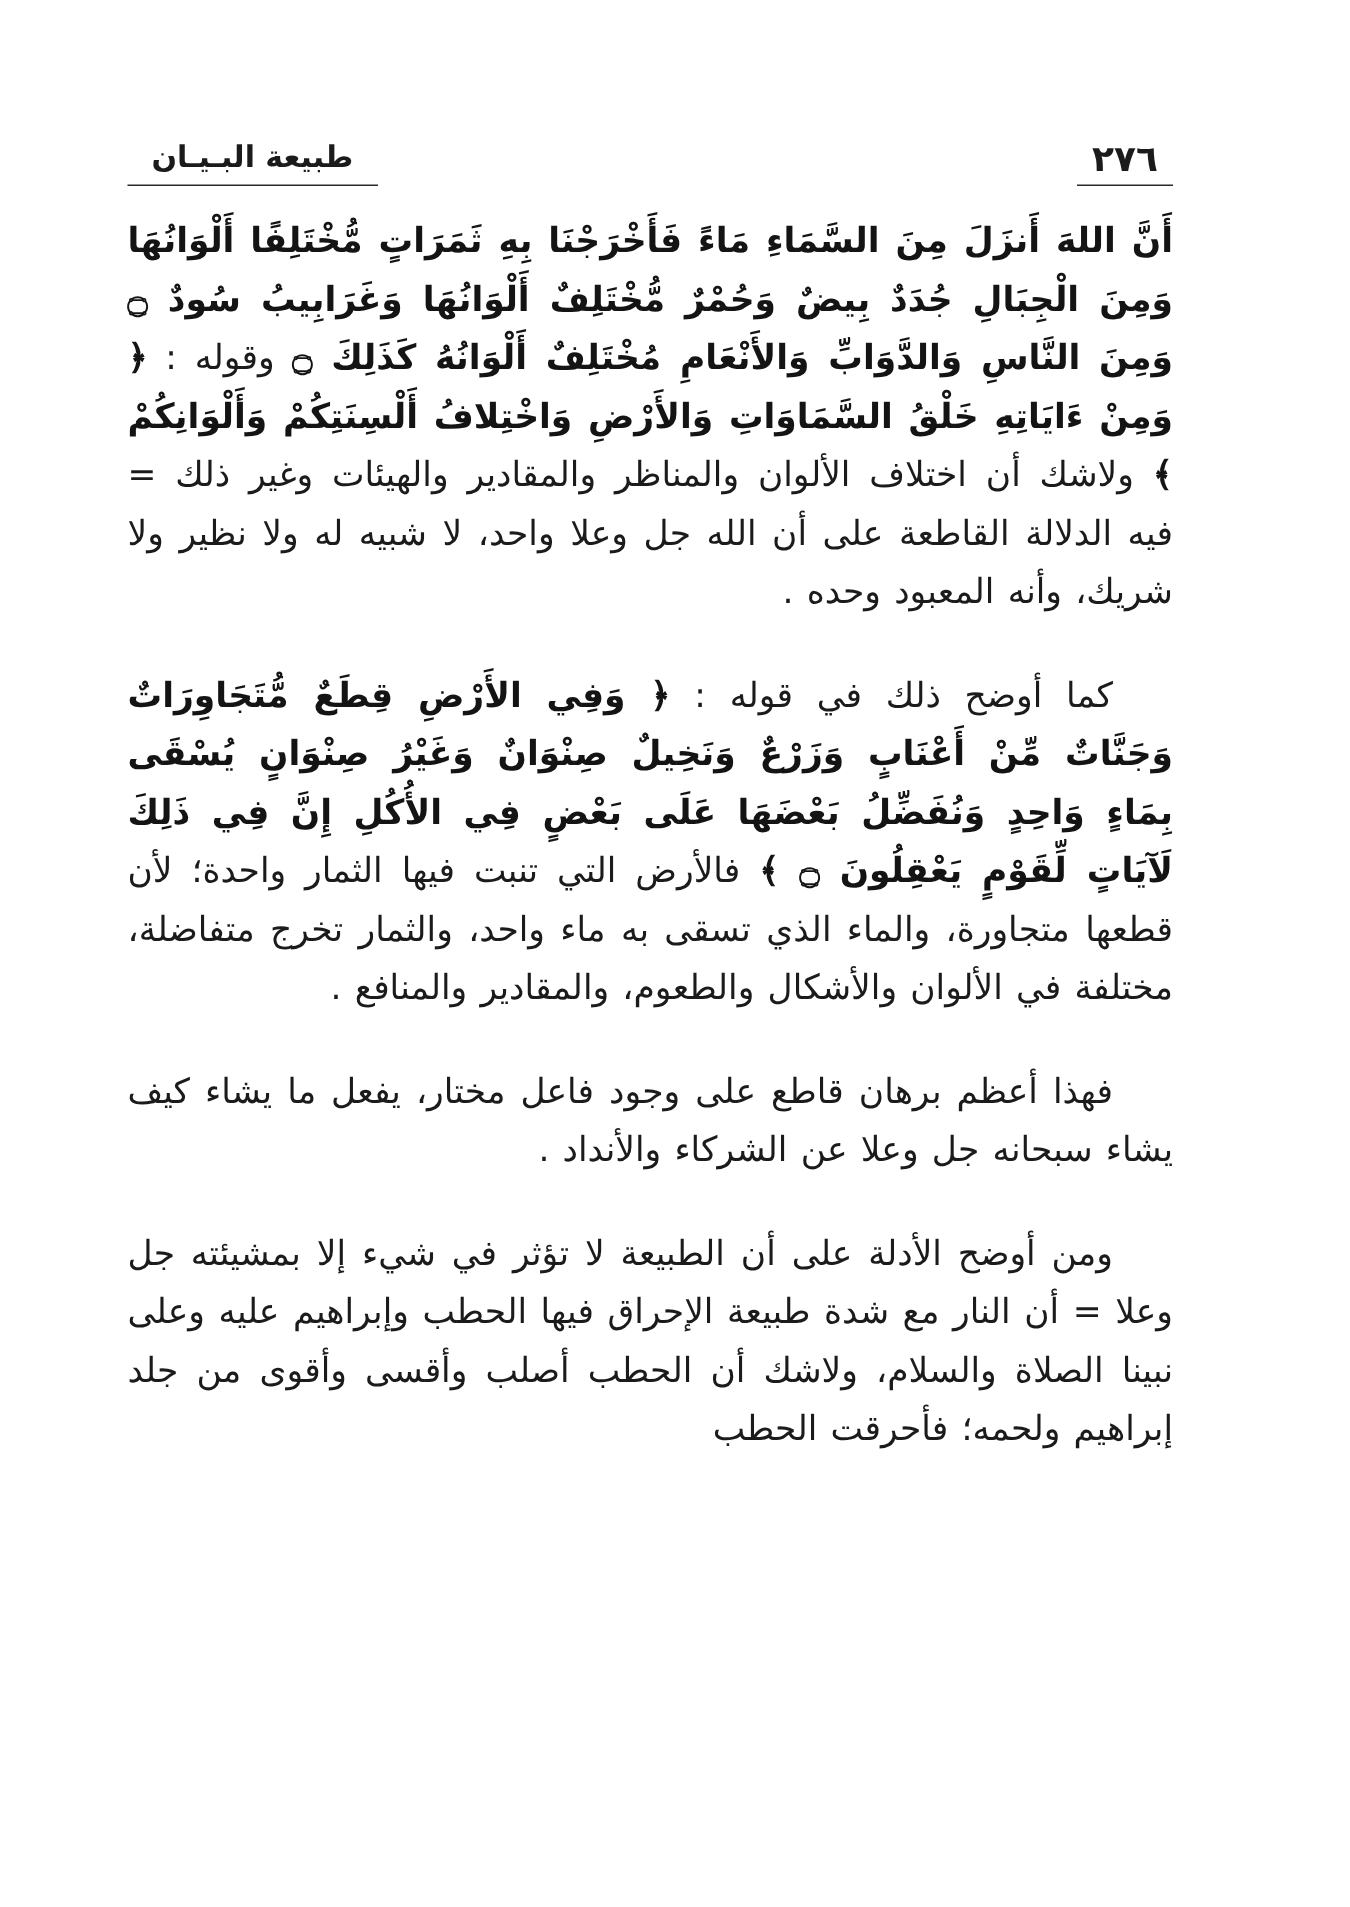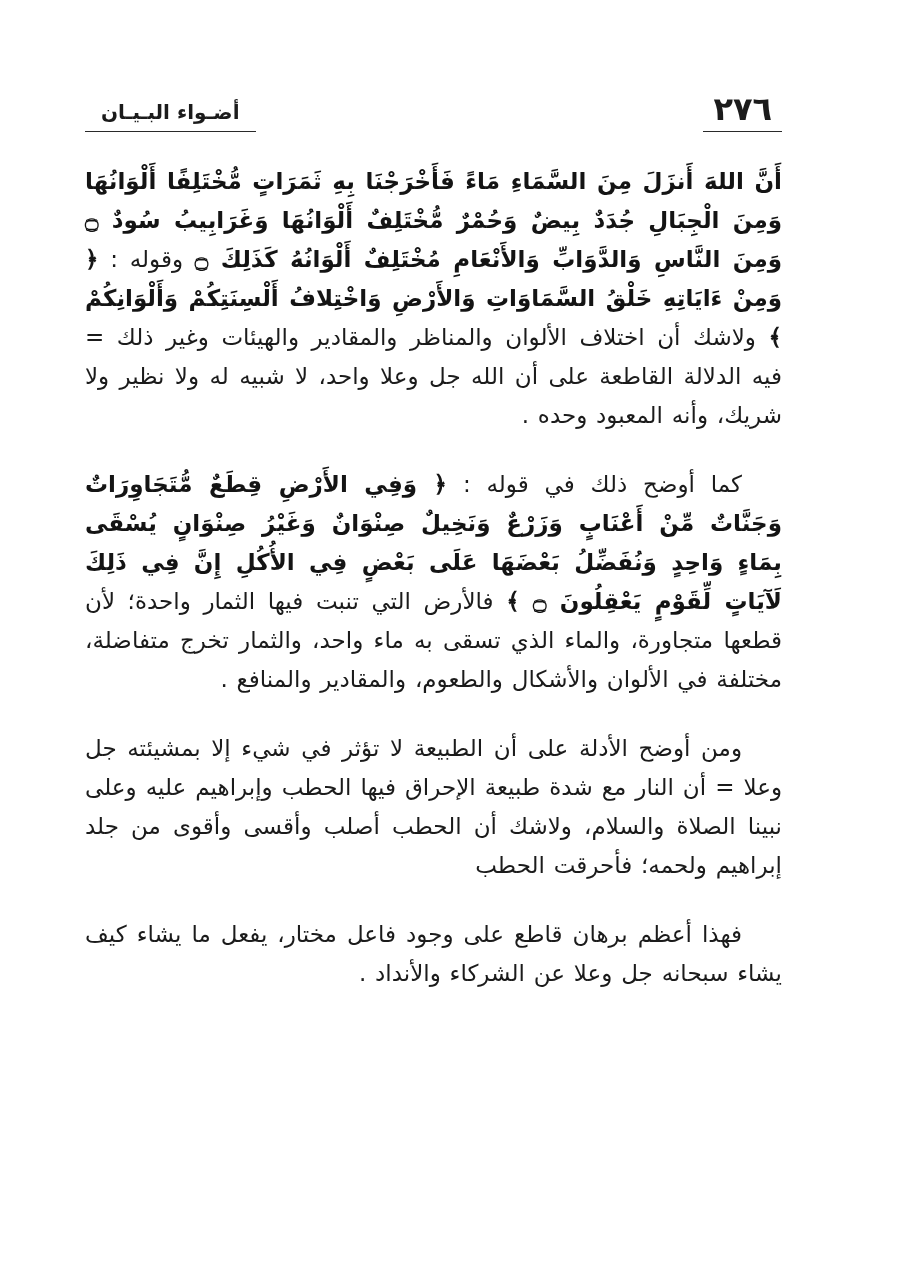--- a/index.html
+++ b/index.html
@@ -24,37 +24,37 @@
     position: absolute;
     top: 92px;
     right: 118px;
     left: 85px;
     display: flex;
     flex-direction: row;
     justify-content: space-between;
     align-items: flex-end;
   }
   .page-number {
-    font-size: 32px;
+    font-size: 24px;
     font-weight: bold;
     padding: 0 10px 4px 10px;
     border-bottom: 1.5px solid #2a2a2a;
     line-height: 1.1;
   }
   .book-title {
     font-size: 20px;
     font-weight: bold;
     padding: 0 16px 7px 16px;
     border-bottom: 1.5px solid #2a2a2a;
     line-height: 1.2;
   }
   
   .body-text {
     position: absolute;
-    top: 162px;
+    top: 142px;
     right: 118px;
     left: 85px;
   }
   .para {
     margin: 0 0 30px 0;
     font-size: 23px;
     line-height: 39px;
     text-align: justify;
     text-justify: inter-word;
     word-spacing: 1.5px;
@@ -67,24 +67,24 @@
   }
   .plain { font-weight: normal; }
 </style>
 </head>
 <body>
 
 <div class="page">
 
   <div class="header">
     <div class="page-number">٢٧٦</div>
-    <div class="book-title">أضـواء البـيـان</div>
+    <div class="book-title">طبيعة البـيـان</div>
   </div>
 
   <div class="body-text">
 
   <p class="para"><span class="quran">أَنَّ اللهَ أَنزَلَ مِنَ السَّمَاءِ مَاءً فَأَخْرَجْنَا بِهِ ثَمَرَاتٍ مُّخْتَلِفًا أَلْوَانُهَا وَمِنَ الْجِبَالِ جُدَدٌ بِيضٌ وَحُمْرٌ مُّخْتَلِفٌ أَلْوَانُهَا وَغَرَابِيبُ سُودٌ ۝ وَمِنَ النَّاسِ وَالدَّوَابِّ وَالأَنْعَامِ مُخْتَلِفٌ أَلْوَانُهُ كَذَلِكَ ۝</span><span class="plain"> وقوله : </span><span class="quran">﴿ وَمِنْ ءَايَاتِهِ خَلْقُ السَّمَاوَاتِ وَالأَرْضِ وَاخْتِلافُ أَلْسِنَتِكُمْ وَأَلْوَانِكُمْ ﴾</span><span class="plain"> ولاشك أن اختلاف الألوان والمناظر والمقادير والهيئات وغير ذلك = فيه الدلالة القاطعة على أن الله جل وعلا واحد، لا شبيه له ولا نظير ولا شريك، وأنه المعبود وحده .</span></p>
       <p class="para indent"><span class="plain">كما أوضح ذلك في قوله : </span><span class="quran">﴿ وَفِي الأَرْضِ قِطَعٌ مُّتَجَاوِرَاتٌ وَجَنَّاتٌ مِّنْ أَعْنَابٍ وَزَرْعٌ وَنَخِيلٌ صِنْوَانٌ وَغَيْرُ صِنْوَانٍ يُسْقَى بِمَاءٍ وَاحِدٍ وَنُفَضِّلُ بَعْضَهَا عَلَى بَعْضٍ فِي الأُكُلِ إِنَّ فِي ذَلِكَ لَآيَاتٍ لِّقَوْمٍ يَعْقِلُونَ ۝ ﴾</span><span class="plain"> فالأرض التي تنبت فيها الثمار واحدة؛ لأن قطعها متجاورة، والماء الذي تسقى به ماء واحد، والثمار تخرج متفاضلة، مختلفة في الألوان والأشكال والطعوم، والمقادير والمنافع .</span></p>
+      <p class="para indent"><span class="plain">فهذا أعظم برهان قاطع على وجود فاعل مختار، يفعل ما يشاء كيف يشاء سبحانه جل وعلا عن الشركاء والأنداد .</span></p>
       <p class="para indent"><span class="plain">ومن أوضح الأدلة على أن الطبيعة لا تؤثر في شيء إلا بمشيئته جل وعلا = أن النار مع شدة طبيعة الإحراق فيها الحطب وإبراهيم عليه وعلى نبينا الصلاة والسلام، ولاشك أن الحطب أصلب وأقسى وأقوى من جلد إبراهيم ولحمه؛ فأحرقت الحطب</span></p>
-      <p class="para indent"><span class="plain">فهذا أعظم برهان قاطع على وجود فاعل مختار، يفعل ما يشاء كيف يشاء سبحانه جل وعلا عن الشركاء والأنداد .</span></p>
     </div>
 
 </div>
 
 </body></html>

